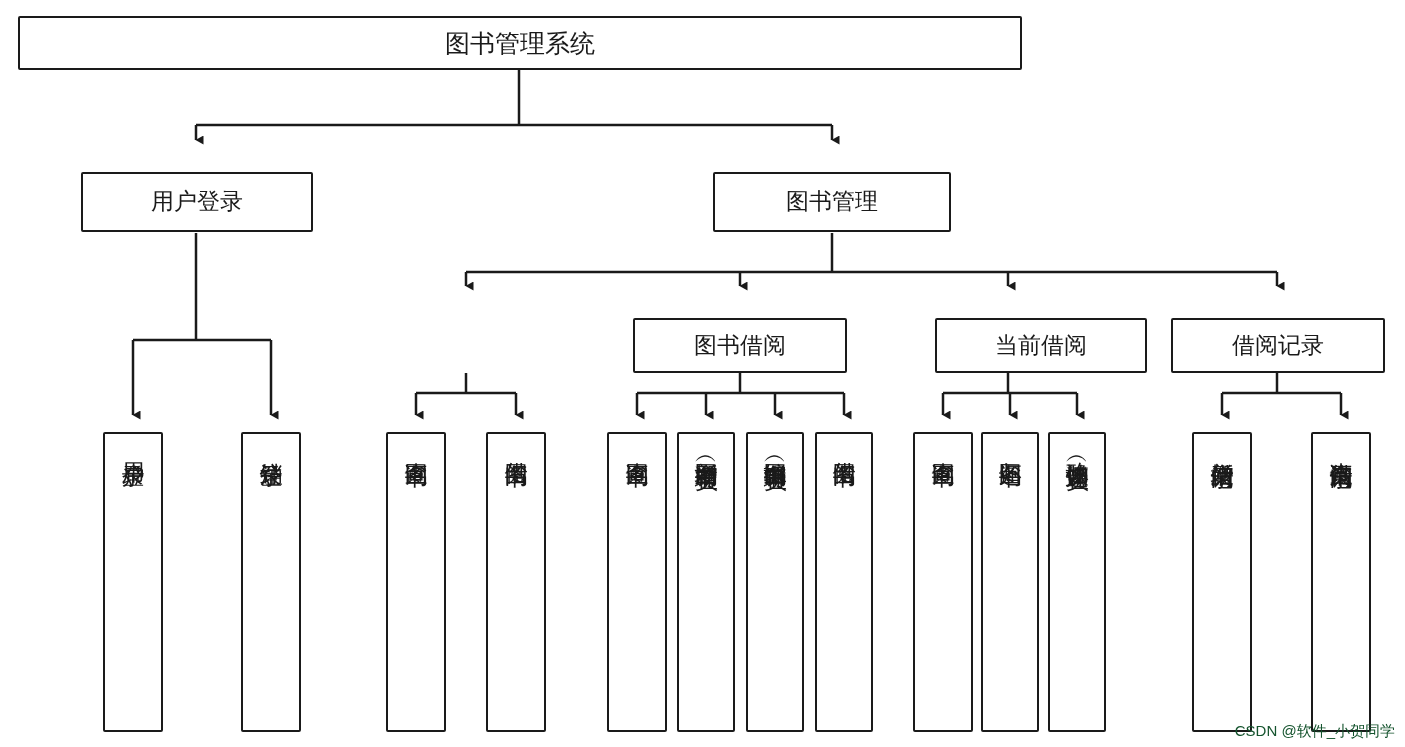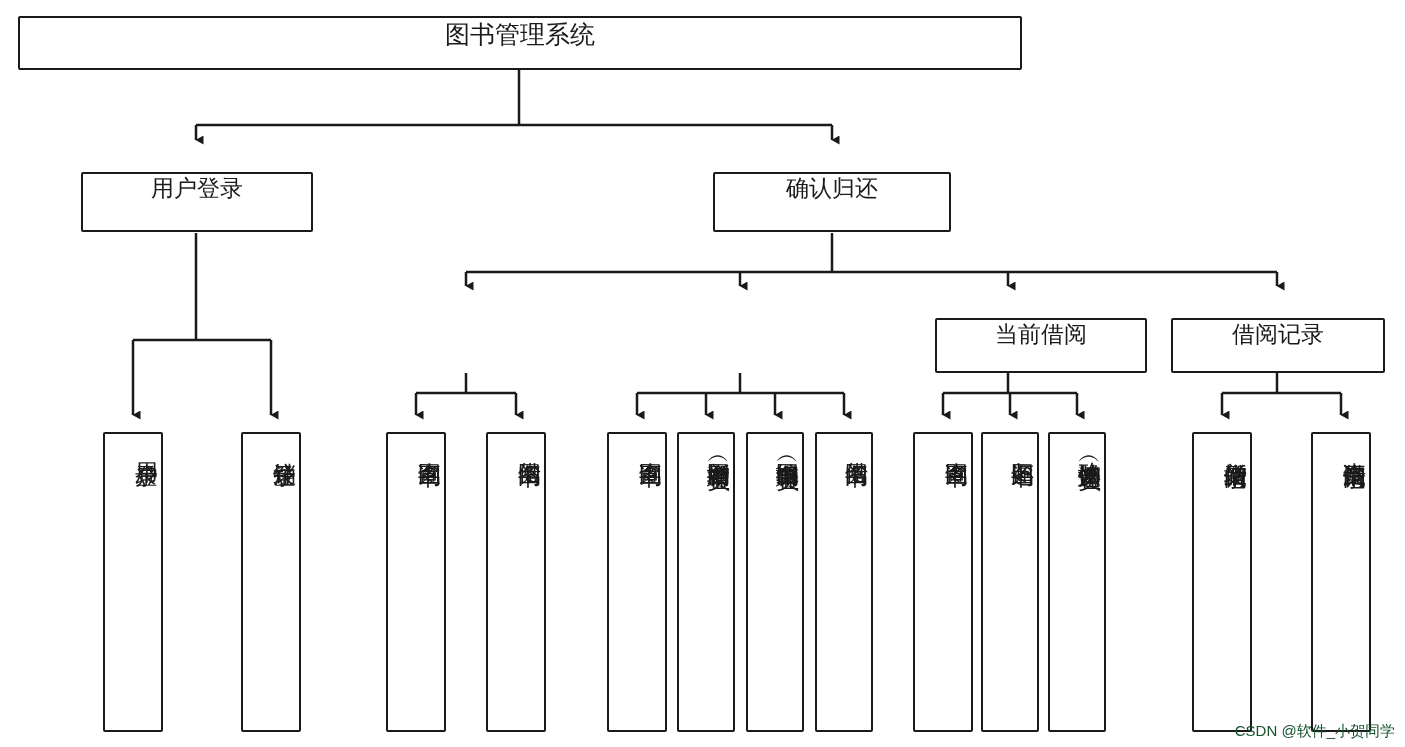--- a/index.html
+++ b/index.html
@@ -26,20 +26,21 @@
     height: 747px;
     pointer-events: none;
   }
   .node {
     position: absolute;
     box-sizing: border-box;
     border: 2px solid #1a1a1a;
     background: #ffffff;
     border-radius: 2px;
     display: flex;
+    align-items: center;
     justify-content: center;
     text-align: center;
     line-height: 1.28;
   }
   .node.h {
     
     font-size: 23px;
   }
   .node.v {
     
@@ -124,24 +125,27 @@
 
   <div class="node h root" style="left:18px; top:16px; width:1004px; height:54px;">
     <span class="txt">图书管理系统</span>
   </div>
 
   <div class="node h" style="left:81px; top:172px; width:232px; height:60px;">
     <span class="txt">用户登录</span>
   </div>
 
   <div class="node h" style="left:713px; top:172px; width:238px; height:60px;">
-    <span class="txt">确认归还</span>
+    <span class="txt">图书管理</span>
   </div>
 
 
+  <div class="node h" style="left:633px; top:318px; width:214px; height:55px;">
+    <span class="txt">图书借阅</span>
+  </div>
 
   <div class="node h" style="left:903px; top:318px; width:212px; height:55px;margin-left:32px;">
     <span class="txt">当前借阅</span>
   </div>
 
   <div class="node h" style="left:1171px; top:318px; width:214px; height:55px;">
     <span class="txt">借阅记录</span>
   </div>
 
   <div class="node v" style="left:103px; top:432px; width:60px; height:300px;">

